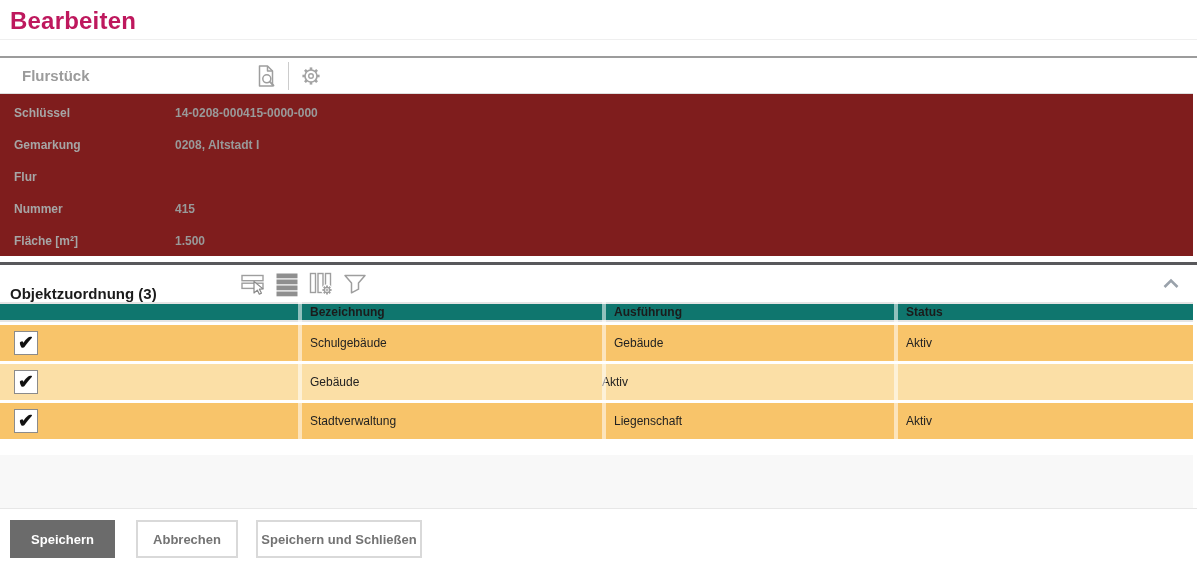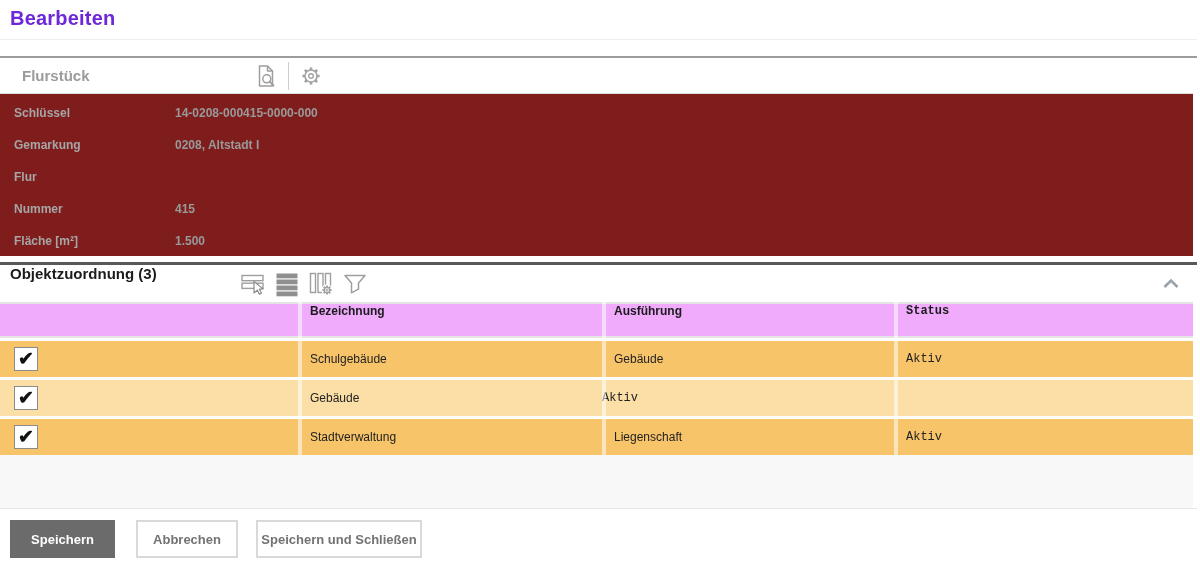--- a/index.html
+++ b/index.html
@@ -4,58 +4,58 @@
 <style>
   * { margin:0; padding:0; box-sizing:border-box; }
   html,body { background:#fff; }
   .page {
     position:relative; width:1200px; height:566px; background:#fff;
     font-family:"Liberation Sans", sans-serif; overflow:hidden;
   }
   .abs { position:absolute; }
 
   
-  .page-title { left:10px; top:7px; font-size:20px; font-weight:bold; color:#6d28d9; letter-spacing:.2px; }
+  .page-title { left:10px; top:7px; font-size:24px; font-weight:bold; color:#be185d; letter-spacing:.2px; }
   .hr-faint  { left:0; top:39px;  width:1197px; height:1px; background:#efefef; }
   .hr-gray   { left:0; top:56px;  width:1197px; height:2px; background:#9c9c9c; }
   .hr-thin   { left:0; top:93px;  width:1193px; height:1px; background:#dedede; }
   .hr-dark   { left:0; top:262px; width:1197px; height:3px; background:#58585b; }
   .hr-bottom { left:0; top:508px; width:1197px; height:1px; background:#e7e7e7; }
 
   
   .sec1-head { left:12px; top:58px; width:1193px; height:35px; display:flex; align-items:center; background:#fff; }
   .sec1-title { margin-left:10px; font-size:15px; font-weight:bold; color:#9b9b9b; }
   .sec1-toolbar { position:absolute; left:241px; top:0; height:35px; display:flex; align-items:center; }
-  .sec2-head { left:0; top:265px; width:1193px; height:37px; display:flex; align-items:flex-start; background:#fff; }
+  .sec2-head { left:0; top:265px; width:1193px; height:37px; display:flex; align-items:flex-end; background:#fff; }
   .sec2-title { margin-left:10px; font-size:15px; font-weight:bold; color:#1b1b1b; }
   .sec2-toolbar { position:absolute; left:240px; top:0; height:37px; display:flex; align-items:center; gap:8px; }
   .icon-btn { display:inline-flex; align-items:center; justify-content:center; width:26px; height:26px; cursor:pointer; }
   .tb-divider { width:1px; height:28px; background:#ccc; margin:0 9px; }
   .collapse-btn { position:absolute; left:1162px; top:12px; width:18px; height:13px; cursor:pointer; }
 
   
   .form-area { left:0; top:94px; width:1193px; height:162px; background:#7f1d1d; padding-top:3px; }
   .frow { height:32px; display:flex; align-items:center; }
   .flabel { margin-left:14px; width:161px; font-size:12px; font-weight:bold; color:#a6a6a6; }
   .fvalue { font-size:12px; color:#999;font-weight:bold; }
 
   
   .grid { left:0; top:302px; width:1193px; height:153px; }
   .thead {
-    height:36px; display:flex; align-items:flex-start; background:#f0abfc;
+    height:20px; display:flex; align-items:center; background:#0f766e;
     border-top:2px solid #e4e4e4; border-bottom:2px solid #e4e4e4;
     font-size:12px; font-weight:bold; color:#1b1b1b;
   }
   .trow { height:36px; margin-top:3px; display:flex; align-items:center; font-size:12px; color:#222; cursor:pointer; }
   .row-a { background:#f8c46a; }
   .row-b { background:#fbdfa6; }
   .c1 { width:298px; display:flex; align-items:center; }
   .c2 { width:304px; padding-left:12px; }
   .c3 { width:292px; padding-left:12px; }
-  .c4 { flex:1; padding-left:12px;font-family:Liberation Mono, monospace; }
+  .c4 { flex:1; padding-left:12px; }
   .col-sep { position:absolute; top:0; width:4px; height:153px; background:rgba(255,255,255,0.55); }
   .sep1 { left:298px; } .sep2 { left:602px; } .sep3 { left:894px; }
   .checkbox {
     margin-left:14px; width:24px; height:24px; background:#fff; border:1px solid #8b8b8b;
     display:flex; align-items:center; justify-content:center; cursor:pointer;
   }
   .checkbox span { font-size:19px; font-weight:bold; color:#111; line-height:1; transform:translateY(-1px); }
 
   .footer-strip { left:0; top:455px; width:1193px; height:53px; background:#f8f8f8; }
 

